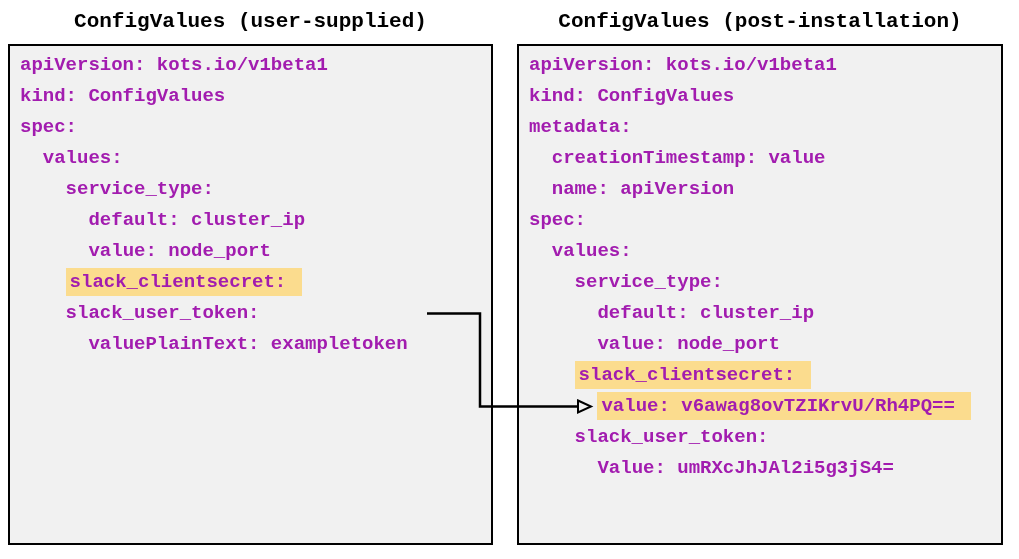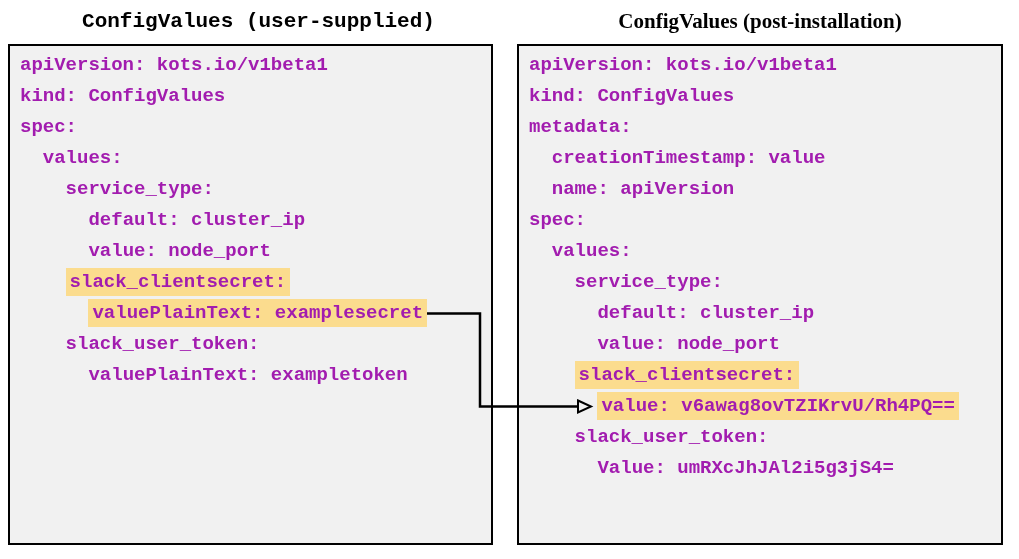--- a/index.html
+++ b/index.html
@@ -19,22 +19,22 @@
     position: absolute;
     top: 6px;
     height: 31px;
     line-height: 31px;
     text-align: center;
     font-weight: bold;
     font-size: 21px;
     color: #000000;
     white-space: pre;
   }
-  #left-title  { left: 16px;   width: 485px; }
-  #right-title { left: 517px; width: 486px; font-family: Liberation Serif, serif; }
+  #left-title  { left: 8px;   width: 485px; }
+  #right-title { left: 517px; width: 486px; }
   .code-box {
     position: absolute;
     top: 44px;
     height: 501px;
     box-sizing: border-box;
     background: var(--panel-bg, #f1f1f1);
     border: 2px solid var(--border-color, #000000);
     padding-top: 4px;
   }
   #left-box  { left: 8px;   width: 485px; }
@@ -43,21 +43,21 @@
     height: 31px;
     line-height: 31px;
     padding-left: 10px;
     white-space: pre;
     font-weight: bold;
     font-size: 19px;
     color: #a21caf;
   }
   .hl {
     background: var(--hl-color, #fbdc8e);
-    padding: 3px 4px 3px 4px;
+    padding: 3px 16px 3px 4px;
   }
   #arrow-overlay {
     position: absolute;
     left: 0;
     top: 0;
     width: 1019px;
     height: 559px;
     pointer-events: none;
   }
 </style>
@@ -72,21 +72,20 @@
 
   <div class="code-box" id="left-box">
       <div class="line"><span></span><span>apiVersion: kots.io/v1beta1</span></div>
       <div class="line"><span></span><span>kind: ConfigValues</span></div>
       <div class="line"><span></span><span>spec:</span></div>
       <div class="line"><span>  </span><span>values:</span></div>
       <div class="line"><span>    </span><span>service_type:</span></div>
       <div class="line"><span>      </span><span>default: cluster_ip</span></div>
       <div class="line"><span>      </span><span>value: node_port</span></div>
       <div class="line"><span>    </span><span class="hl">slack_clientsecret:</span></div>
-      <div class="line"><span>      </span><span class="hl">valuePlainText: examplesecret</span></div>
       <div class="line"><span>    </span><span>slack_user_token:</span></div>
       <div class="line"><span>      </span><span>valuePlainText: exampletoken</span></div>
     </div>
 
   <div class="code-box" id="right-box">
       <div class="line"><span></span><span>apiVersion: kots.io/v1beta1</span></div>
       <div class="line"><span></span><span>kind: ConfigValues</span></div>
       <div class="line"><span></span><span>metadata:</span></div>
       <div class="line"><span>  </span><span>creationTimestamp: value</span></div>
       <div class="line"><span>  </span><span>name: apiVersion</span></div>

